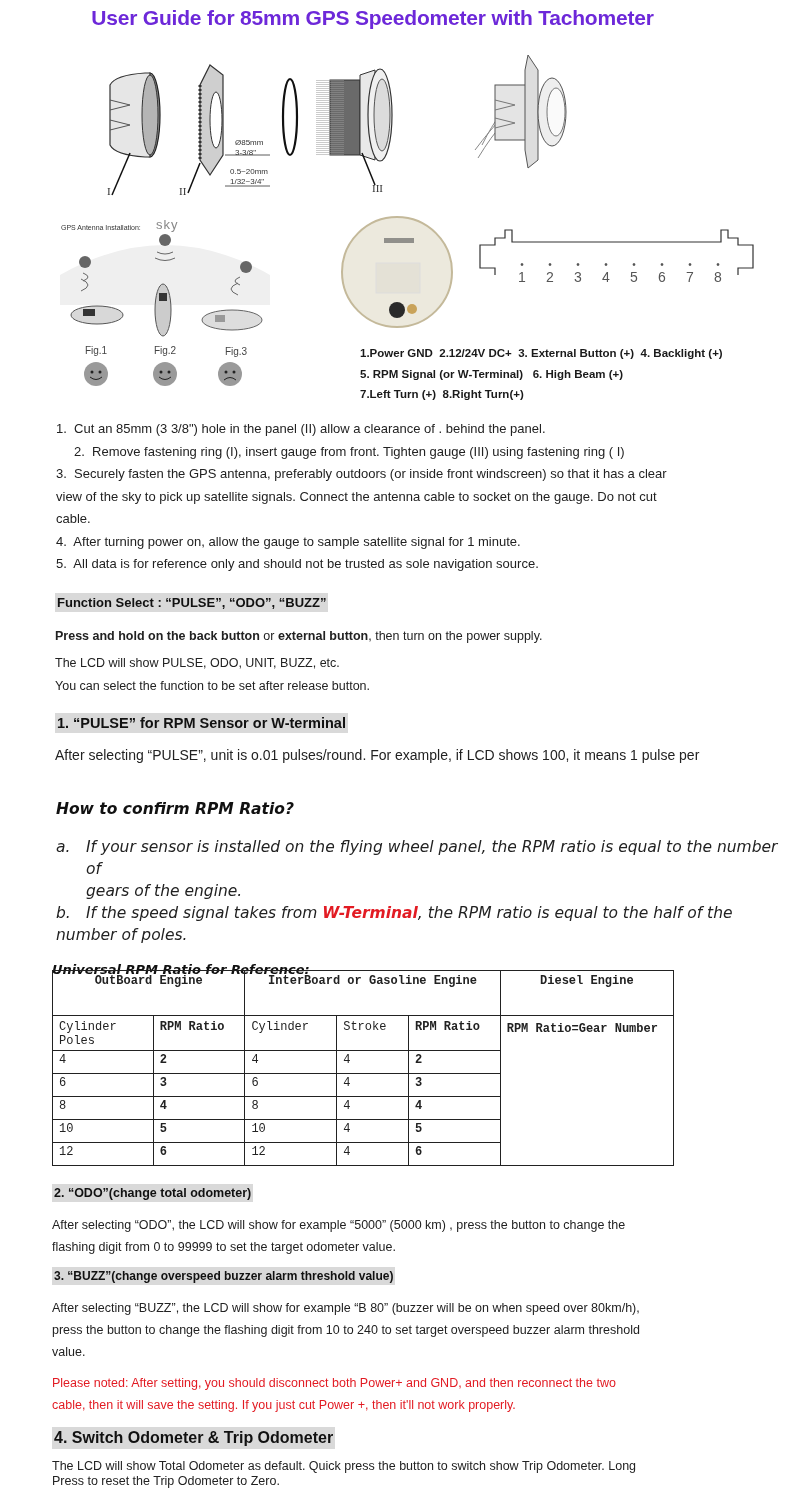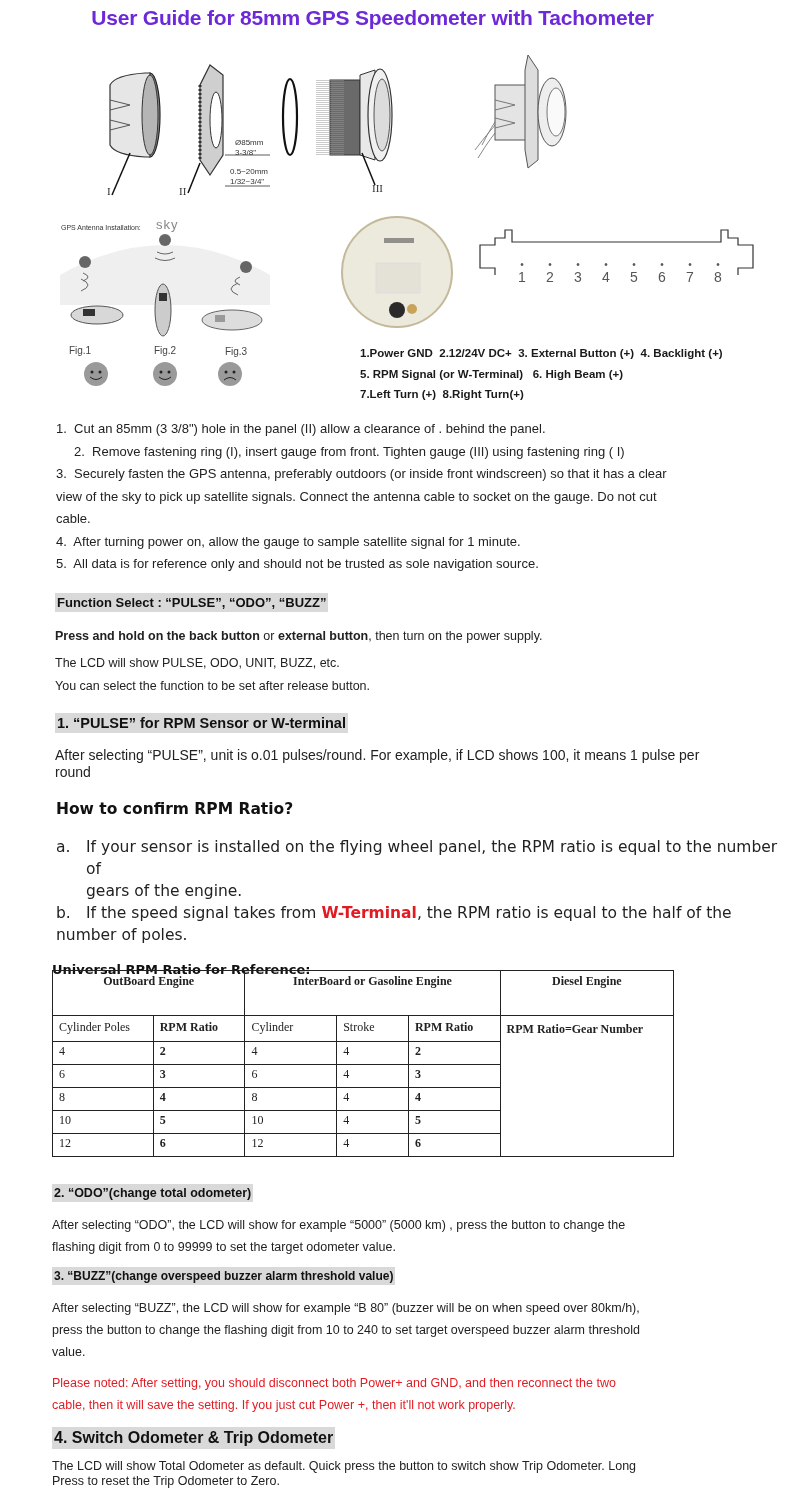--- a/index.html
+++ b/index.html
@@ -11,23 +11,23 @@
   .dim { font-size: 8px; color: #333; line-height: 10px; }
   .gps-caption { font-size: 7px; color: #333; }
   .sky { font-size: 13px; color: #888; letter-spacing: 1px; }
   .figname { font-size: 10px; color: #444; }
   .pinlegend { font-size: 11.5px; font-weight: bold; color: #1a1a1a; line-height: 20.5px; }
   .pinnum { font-size: 14px; color: #555; width: 28px; text-align: center; }
   .step { font-size: 13px; color: #222; line-height: 22.5px; }
   .hl { background: #d9d9d9; font-weight: bold; padding: 2px 2px; color: #111; display: inline-block; }
   .p { font-size: 12.5px; color: #222; }
   .p b { font-weight: bold; }
-  .cal { font-family: "DejaVu Sans", sans-serif; }
+  .cal { font-family: "DejaVu Sans", sans-serif; font-style: italic; }
   .red { color: #e21b23; }
-  table.rpm { border-collapse: collapse; font-family: Liberation Serif, serif; font-size: 12px; color: #222; }
+  table.rpm { border-collapse: collapse; font-family: Liberation Mono, monospace; font-size: 12px; color: #222; }
   table.rpm td { border: 1px solid #222; padding: 2px 6px; vertical-align: top; height: 23px; }
   table.rpm td.head { text-align: center; font-weight: bold; height: 45px; padding-top: 3px; }
   table.rpm td.b { font-weight: bold; }
 </style>
 </head>
 <body>
 
 <div class="abs title">User Guide for 85mm GPS Speedometer with Tachometer</div>
 
 <div class="abs" style="left:90px;top:45px;width:320px;height:160px;">
@@ -90,21 +90,21 @@
     <path d="M28 58 q10 4 0 8 M26 64 q14 6 0 12" stroke="#666" fill="none"></path>
     <path d="M102 37 q8 4 16 0 M100 43 q10 5 20 0" stroke="#666" fill="none"></path>
     <path d="M185 62 q-10 4 0 8 M183 68 q-14 6 0 12" stroke="#666" fill="none"></path>
     <ellipse cx="42" cy="100" rx="26" ry="9" fill="#d8d8d8" stroke="#555"></ellipse>
     <rect x="28" y="94" width="12" height="7" fill="#333"></rect>
     <ellipse cx="108" cy="95" rx="8" ry="26" fill="#ccc" stroke="#555"></ellipse>
     <rect x="104" y="78" width="8" height="8" fill="#333"></rect>
     <ellipse cx="177" cy="105" rx="30" ry="10" fill="#ddd" stroke="#666"></ellipse>
     <rect x="160" y="100" width="10" height="7" fill="#999"></rect>
   </svg>
-  <div class="abs" style="left:12px;top:130px;text-align:center;width:26px;">
+  <div class="abs" style="left:28px;top:130px;text-align:center;width:26px;">
     <div class="figname">Fig.1</div>
   </div>
   <div class="abs" style="left:97px;top:130px;text-align:center;width:26px;">
     <div class="figname">Fig.2</div>
   </div>
   <div class="abs" style="left:168px;top:131px;text-align:center;width:26px;">
     <div class="figname">Fig.3</div>
   </div>
   <svg class="abs" style="left:28px;top:146px;" width="26" height="26">
     <circle cx="13" cy="13" r="12" fill="#9a9a9a"></circle>
@@ -172,21 +172,20 @@
     <b>Press and hold on the back button</b><span style="white-space:pre;"> or </span><b>external button</b><span>, then turn on the power supply.</span>
   </div>
   <div class="p" style="margin-top:13px;">The LCD will show PULSE, ODO, UNIT, BUZZ, etc.</div>
   <div class="p" style="margin-top:9px;">You can select the function to be set after release button.</div>
 </div>
 
 <div class="abs" style="left:55px;top:713px;width:720px;">
   <div class="hl" style="font-size:14.5px;">1. “PULSE” for RPM Sensor or W-terminal</div>
   <div style="font-size:14px;color:#222;margin-top:14px;line-height:17px;">
     <div>After selecting “PULSE”, unit is o.01 pulses/round. For example, if LCD shows 100, it means 1 pulse per</div>
-    <div>round</div>
   </div>
 </div>
 
 <div class="abs cal" style="left:56px;top:800px;width:730px;">
   <div style="font-size:15.5px;font-weight:bold;color:#111;">How to confirm RPM Ratio?</div>
   <div style="font-size:15.5px;color:#222;margin-top:18px;line-height:22px;">
     <div style="display:flex;">
       <span style="width:30px;flex:none;">a.</span>
       <span><span>If your sensor is installed on the flying wheel panel, the RPM ratio is equal to the number of</span><br><span>gears of the engine.</span></span>
     </div>

